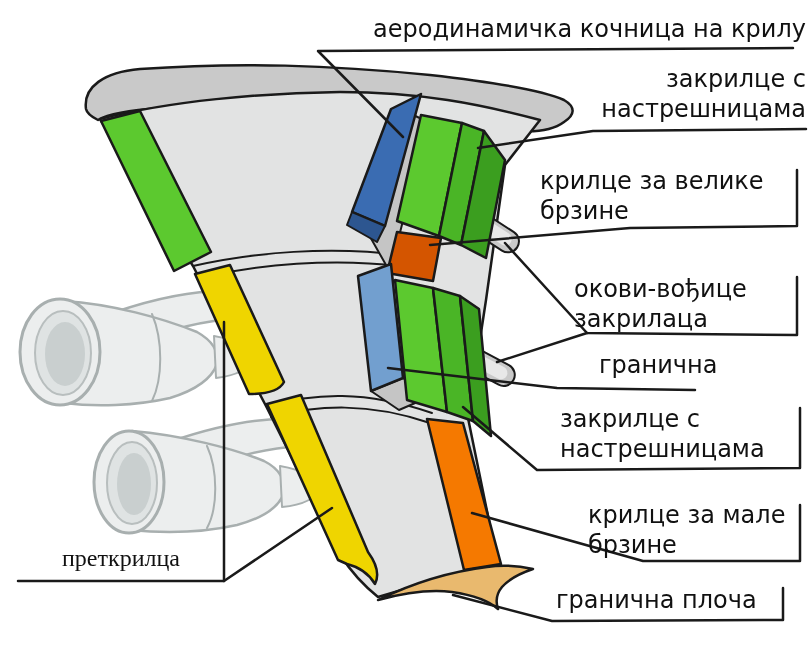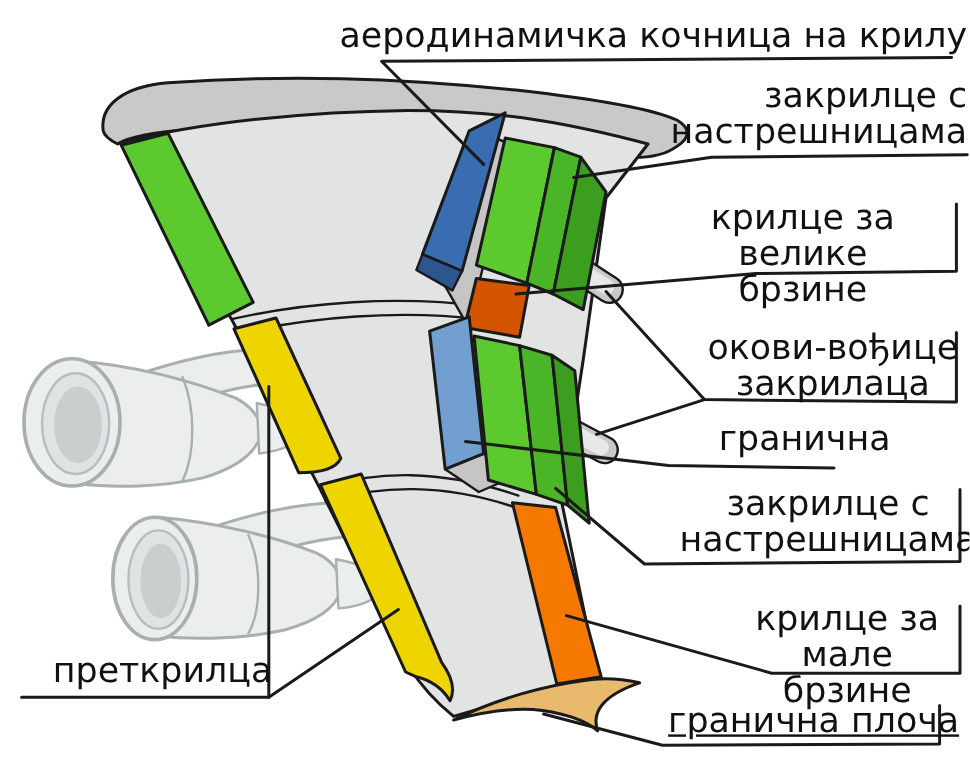--- a/index.html
+++ b/index.html
@@ -6,27 +6,27 @@
   #stage{
     position:relative;
     width:808px;height:646px;
     background:#ffffff;
     overflow:hidden;
     font-family:"DejaVu Sans", sans-serif;
   }
   #wing-svg{position:absolute;left:0;top:0;}
   .label{
     position:absolute;
-    font-size:29px;
+    font-size:24px;
     line-height:30px;
     color:#111111;
     white-space:pre-line;
   }
   .r{text-align:right;}
-  .c{text-align:center;}
+  .c{}
 </style>
 </head>
 <body>
 
 <div id="stage">
 
   <svg id="wing-svg" width="808" height="646" viewBox="0 0 808 646">
 
     <g stroke-linejoin="round" stroke-linecap="round">
       <path d="M 115,312 Q 180,290 228,291 L 243,318 Q 182,322 140,343 Z" fill="#eceeee" stroke="#a8afaf" stroke-width="2.5"></path>
@@ -127,16 +127,16 @@
 закрилаца</div>
 
   <div class="label" style="left:599px;top:350px;">гранична</div>
 
   <div class="label c" style="left:560px;top:404px;width:260px;">закрилце с
 настрешницама</div>
 
   <div class="label c" style="left:588px;top:500px;width:236px;">крилце за мале
 брзине</div>
 
-  <div class="label c" style="left:556px;top:585px;width:244px;text-decoration:underline;">гранична плоча</div>
+  <div class="label c" style="left:556px;top:585px;width:244px;">гранична плоча</div>
 
-  <div class="label" style="left:44px;top:543px;">преткрилца</div>
+  <div class="label" style="left:62px;top:543px;font-family:Liberation Serif, serif;">преткрилца</div>
 </div>
 
 </body></html>

